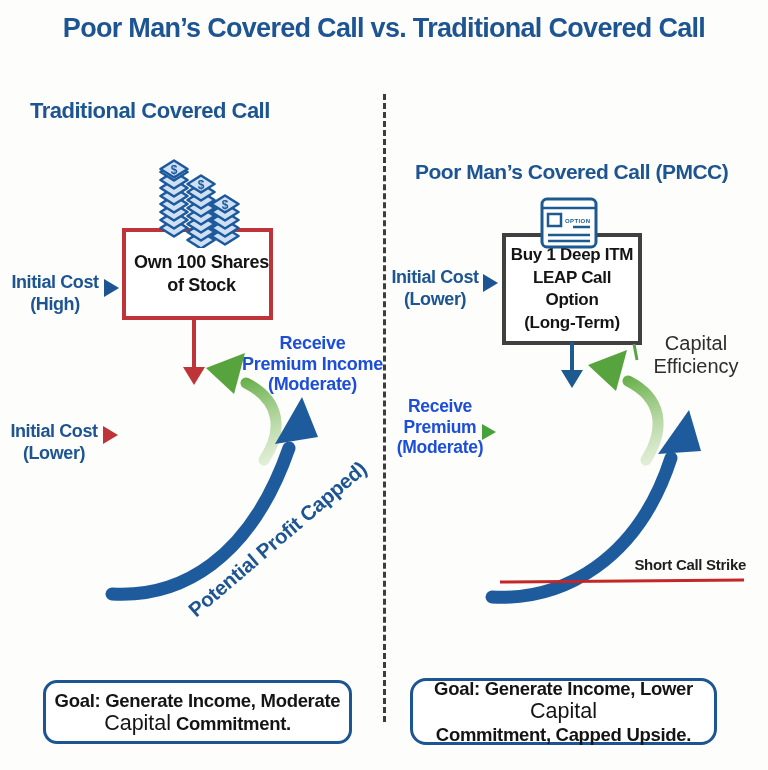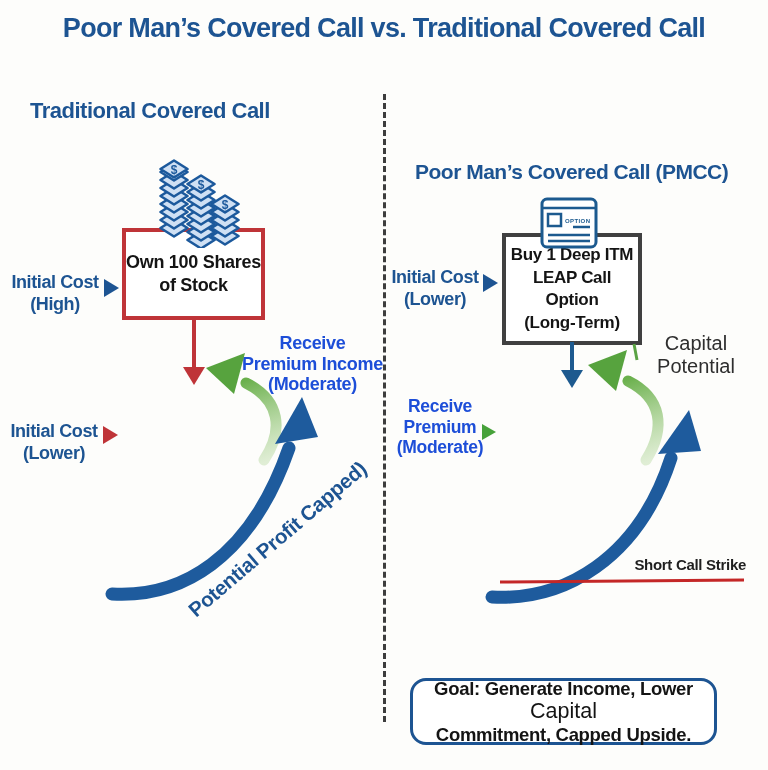--- a/index.html
+++ b/index.html
@@ -12,21 +12,21 @@
     left:0;top:13px;width:768px;font-size:27px;font-weight:bold;
     color:#1d5492;letter-spacing:-0.7px;text-align:center;
   }
   .section-header{font-weight:bold;color:#1d5492;letter-spacing:-0.5px;text-align:left;}
   .divider{left:383px;top:94px;height:628px;width:0;border-left:3px dashed #3d3d3d;}
   .flow-box{
     background:#fff;display:flex;align-items:center;justify-content:center;
     font-weight:bold;color:#141414;letter-spacing:-0.3px;text-align:center;
   }
   .flow-box span{white-space:pre-line;}
-  .red-border{border:4px solid #bf3438;}
+  .red-border{border:4px solid #bf3438;padding-left:8px;}
   .blue-border{border:4px solid #404040;}
   .side-label{font-weight:bold;color:#1d5492;letter-spacing:-0.4px;text-align:center;line-height:22px;font-size:18px;}
   .green-label{font-weight:bold;color:#1d4ed8;letter-spacing:-0.3px;text-align:center;}
   .tri{width:0;height:0;}
   .tri-right-blue{border-top:9px solid transparent;border-bottom:9px solid transparent;border-left:15px solid #1d5492;}
   .tri-right-red{border-top:9px solid transparent;border-bottom:9px solid transparent;border-left:15px solid #bf3438;}
   .tri-right-green{border-top:8px solid transparent;border-bottom:8px solid transparent;border-left:14px solid #47a23a;}
   .conn-line-red{width:3.5px;background:#bf3438;}
   .conn-line-blue{width:3.5px;background:#1d5a8f;}
   .tri-down-red{border-left:11px solid transparent;border-right:11px solid transparent;border-top:18px solid #bf3438;}
@@ -149,21 +149,21 @@
 
   <div class="abs green-label" style="left:393px;top:396px;width:94px;font-size:17.5px;line-height:20.5px;">
     <div>Receive</div>
     <div>Premium</div>
     <div>(Moderate)</div>
   </div>
   <div class="abs tri tri-right-green" style="left:482px;top:424px;"></div>
 
   <div class="abs cap-eff" style="left:642px;top:332px;width:108px;">
     <div>Capital</div>
-    <div>Potential</div>
+    <div>Efficiency</div>
   </div>
 
   <div class="abs strike-label" style="left:600px;top:556px;width:146px;">Short Call Strike</div>
 
   <svg class="abs overlay" width="768" height="770" viewBox="0 0 768 770">
     <defs>
       <linearGradient id="gGreenL" gradientUnits="userSpaceOnUse" x1="266" y1="462" x2="240" y2="382">
         <stop offset="0" stop-color="#a9d18e" stop-opacity="0.35"></stop>
         <stop offset="1" stop-color="#6ab04c"></stop>
       </linearGradient>
@@ -184,20 +184,26 @@
     <text transform="translate(196,618) rotate(-40.5)" font-size="20.5" font-weight="bold" fill="#1d5492" letter-spacing="-0.3">Potential Profit Capped)</text>
 
     <path d="M 492 597 C 563 601, 638 560, 671 458" fill="none" stroke="#1e5b9d" stroke-width="13" stroke-linecap="round"></path>
     <path d="M 689 410 L 701 451 L 658 454 Z" fill="#1e5b9d"></path>
 
     <line x1="500" y1="582" x2="744" y2="580" stroke="#c42727" stroke-width="3"></line>
 
     <line x1="634" y1="344" x2="637" y2="360" stroke="#5aa344" stroke-width="3"></line>
   </svg>
 
+  <div class="abs goal-box" style="left:43px;top:680px;width:303px;height:58px;border-radius:14px;">
+    <div class="goal-text" style="width:292px;">
+      <span>Goal:</span><span> Generate Income, Moderate</span>
+      <span class="capital-word">Capital</span><span> Commitment.</span>
+    </div>
+  </div>
 
   <div class="abs goal-box" style="left:410px;top:678px;width:301px;height:61px;border-radius:16px;">
     <div class="goal-text" style="width:286px;">
       <span>Goal:</span><span> Generate Income, Lower </span><span class="capital-word">Capital</span><br>
       <span>Commitment, Capped Upside.</span>
     </div>
   </div>
 
 </div>
 

